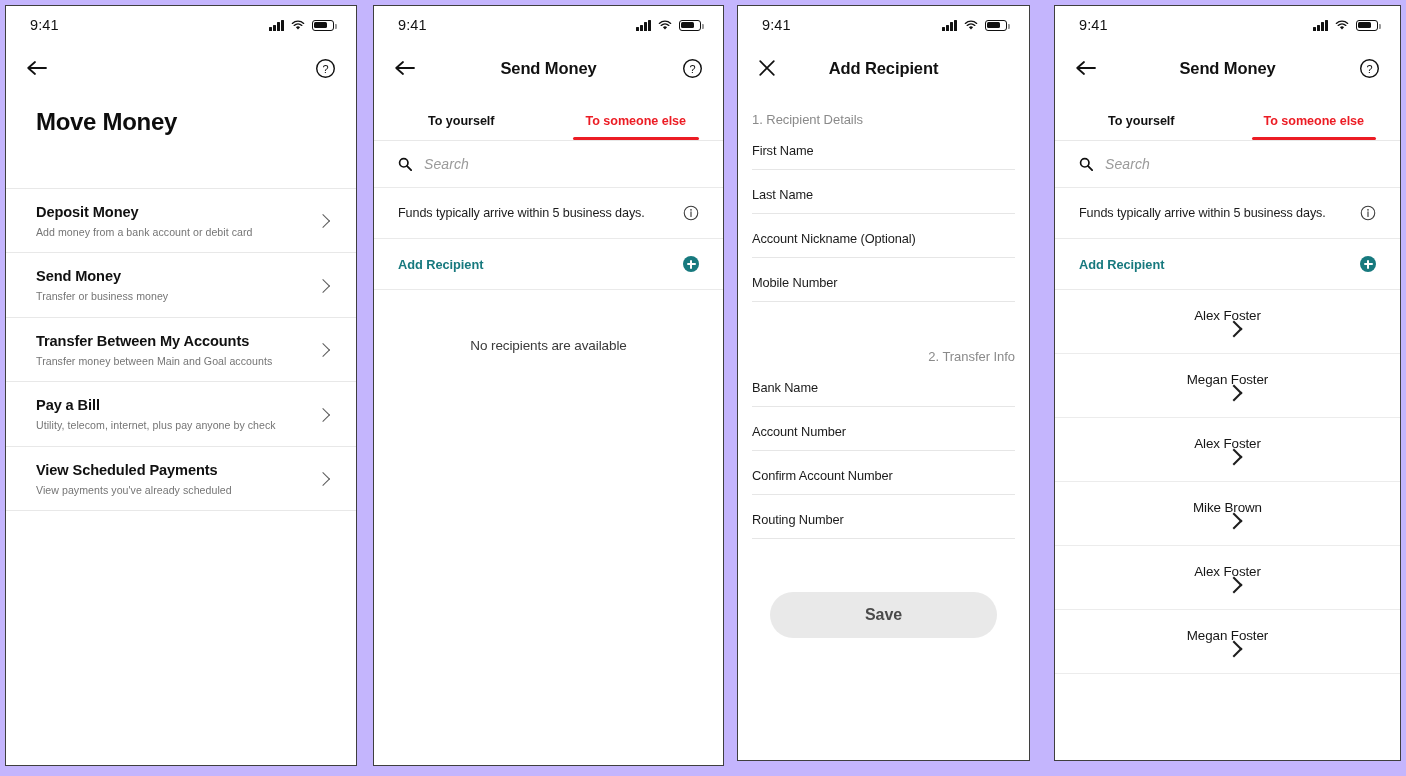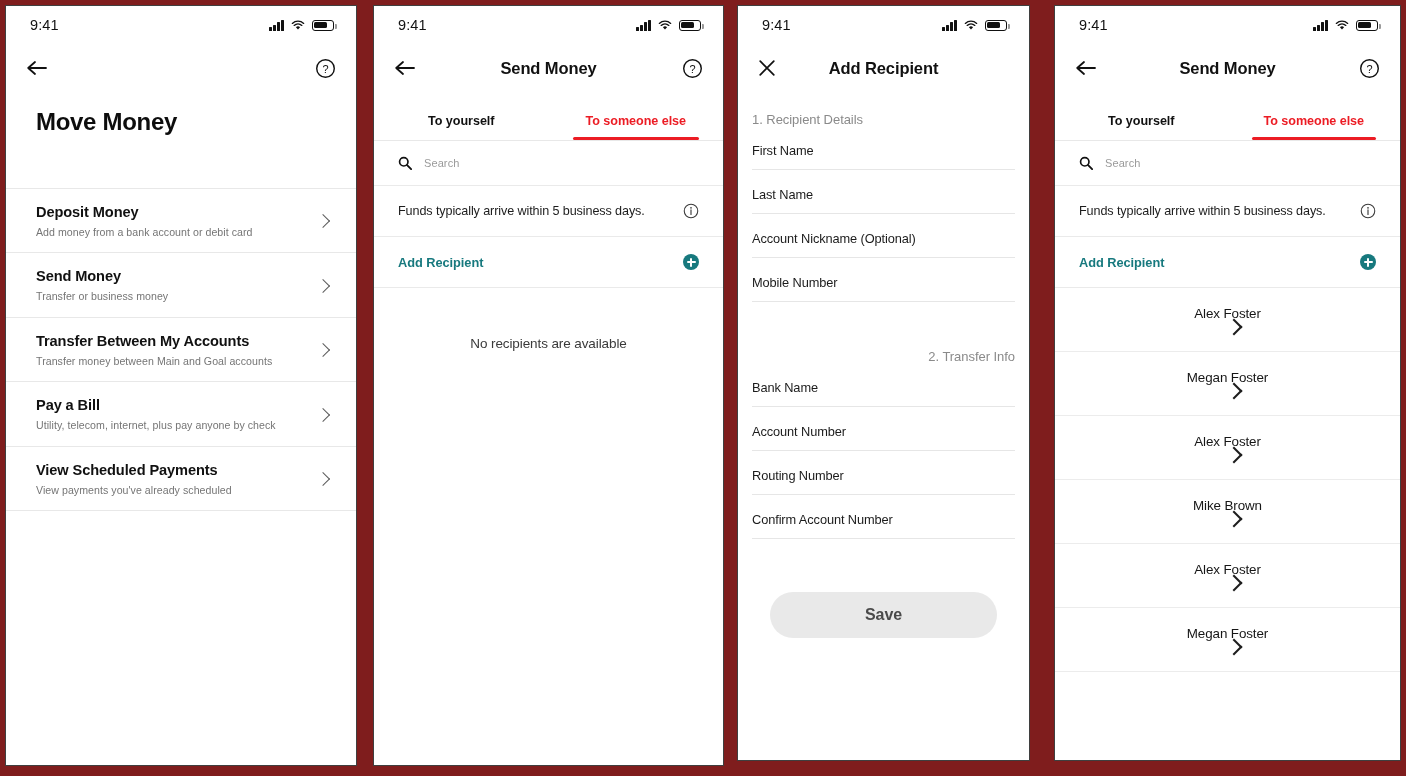--- a/index.html
+++ b/index.html
@@ -3,21 +3,21 @@
 <meta charset="utf-8">
 <style>
   html,body{margin:0;padding:0;background:#ffffff;}
   body{
     width:1406px;height:776px;
     font-family:"Liberation Sans", sans-serif;
     -webkit-font-smoothing:antialiased;
     color:#1a1a1a;
     overflow:hidden;
   }
-  .stage{position:relative;width:1406px;height:776px;background:#7f1d1d;}
+  .stage{position:relative;width:1406px;height:776px;background:#c4b5fd;}
 
   
   .phone{
     position:absolute;
     background:#fff;
     border:1.5px solid #3f3f3f;
     box-sizing:border-box;
     overflow:hidden;
   }
   #phone1{left:5px;  top:5px; width:352px; height:761px;}
@@ -94,21 +94,21 @@
     content:"";position:absolute;left:14%;right:14%;bottom:0;height:3.4px;
     background:#ec1c24;border-radius:2px;
   }
   .tabs-underline{height:1px;background:#e8e8e8;}
 
   
   .search-row{
     display:flex;align-items:center;gap:12px;
     padding:15px 24px 15px 24px;border-bottom:1px solid #eaeaea;box-sizing:border-box;
   }
-  .search-ph{font-size:11px;color:#9a9a9a;letter-spacing:.1px;}
+  .search-ph{font-size:14px;color:#9a9a9a;letter-spacing:.1px;font-style:italic;}
   .icon-search{display:block;width:14px;height:14px;}
 
   
   .info-row{
     display:flex;align-items:center;justify-content:space-between;gap:19px;
     padding:17px 24px 17px 24px;border-bottom:1px solid #eaeaea;box-sizing:border-box;
   }
   .info-txt{font-size:12.6px;color:#1c1c1c;letter-spacing:-.1px;}
   .icon-info{display:block;width:16px;height:16px;flex:0 0 auto;}
 
@@ -370,24 +370,24 @@
 
       <div class="form-section second">2. Transfer Info</div>
 
       <div class="field">
         <span class="field-label">Bank Name</span>
       </div>
       <div class="field">
         <span class="field-label">Account Number</span>
       </div>
       <div class="field">
+        <span class="field-label">Confirm Account Number</span>
+      </div>
+      <div class="field">
         <span class="field-label">Routing Number</span>
-      </div>
-      <div class="field">
-        <span class="field-label">Confirm Account Number</span>
       </div>
 
       <div class="save-wrap">
         <button class="save-btn">Save</button>
       </div>
     </div>
   </div>
 
   <div class="phone" id="phone4">
 

